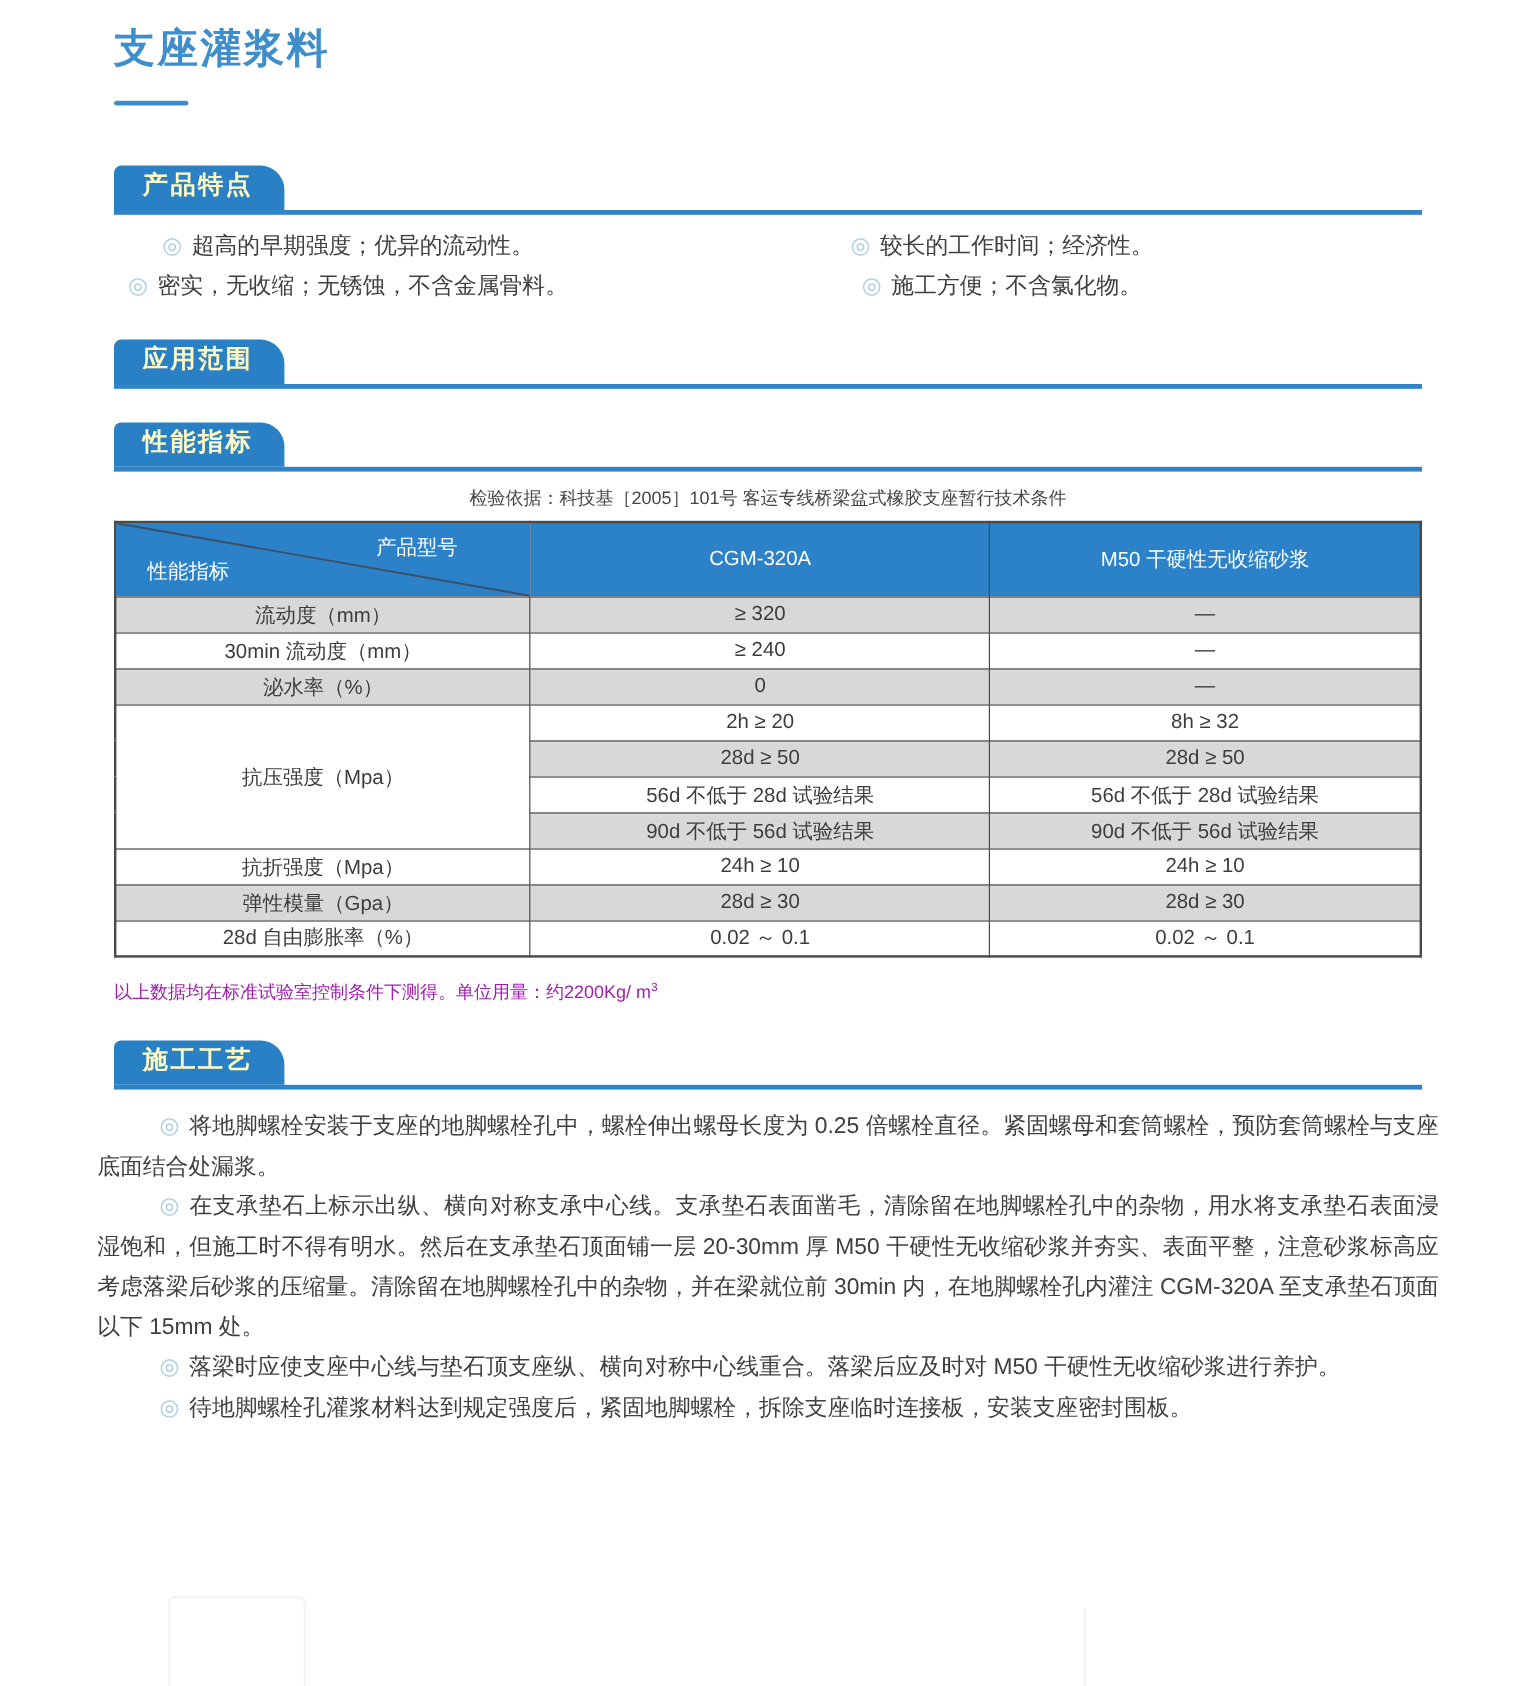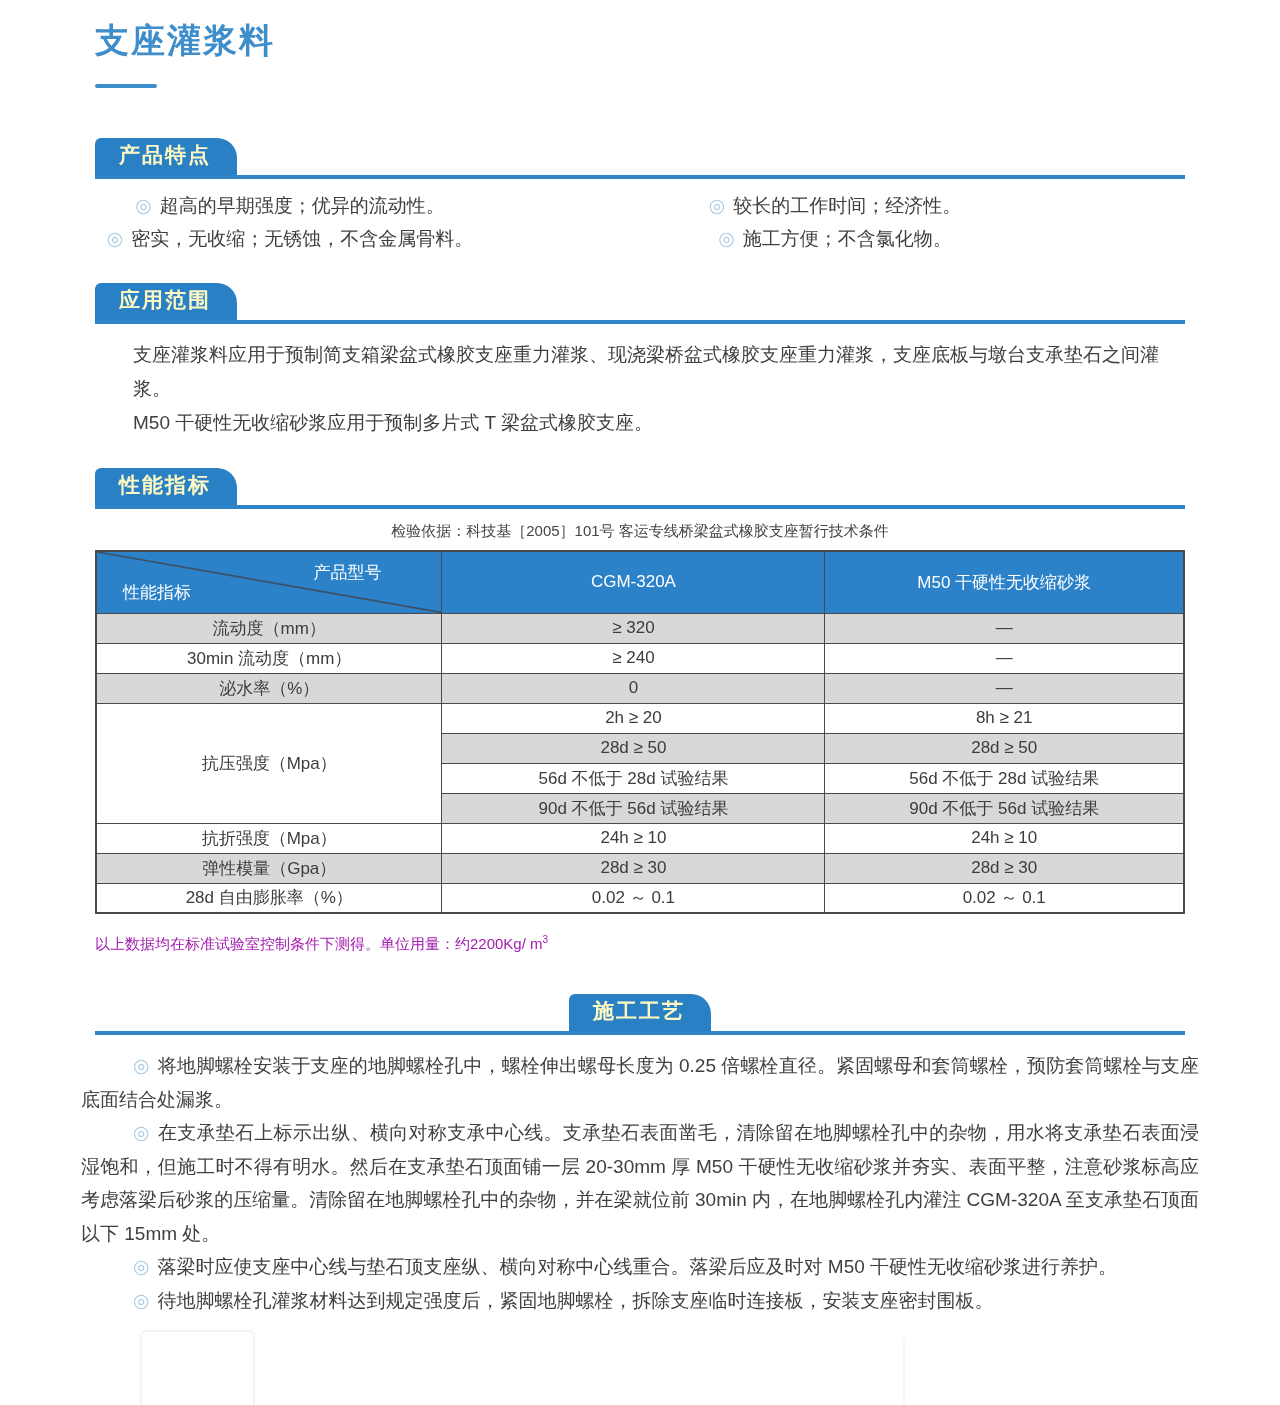--- a/index.html
+++ b/index.html
@@ -54,21 +54,21 @@
   th.corner { position:relative; width:31.8%; }
   th.col-cgm { width:35.2%; }
   th.col-m50 { width:33%; }
   th.corner svg.diag { position:absolute; left:0; top:0; width:100%; height:100%; display:block; }
   th.corner .c-top { position:absolute; top:9px; right:60px; }
   th.corner .c-bottom { position:absolute; bottom:9px; left:26px; }
   .footnote { margin-top:20px; font-size:15px; color:#a21caf; }
   .footnote sup { font-size:10px; }
 
   
-  .sec-head.construction { margin-top:40px;text-align:center; }
+  .sec-head.construction { margin-top:30px; }
   .cons-list { margin:14px -14px 0 -14px; }
   .cons-p { font-size:19px; line-height:33.5px; text-align:justify; text-indent:52px; }
 
   
   .wm { position:absolute; opacity:0.10; pointer-events:none; }
   .wm-bag { left:140px; top:1330px; width:115px; height:75px; border:2px solid #9a9a9a; border-bottom:none; border-radius:6px 6px 0 0; }
   .wm-line { left:903px; top:1340px; width:2px; height:65px; background:#9a9a9a; }
 </style>
 </head>
 <body>
@@ -83,24 +83,20 @@
   </div>
   <div class="feat-grid">
     <div class="feat"><span class="bullet">◎</span><span>超高的早期强度；优异的流动性。</span></div>
     <div class="feat"><span class="bullet">◎</span><span>较长的工作时间；经济性。</span></div>
     <div class="feat"><span class="bullet">◎</span><span>密实，无收缩；无锈蚀，不含金属骨料。</span></div>
     <div class="feat"><span class="bullet">◎</span><span>施工方便；不含氯化物。</span></div>
   </div>
 
   <div class="sec-head application">
     <span class="sec-badge">应用范围</span>
-  </div>
-  <div class="app-text">
-    <p>支座灌浆料应用于预制简支箱梁盆式橡胶支座重力灌浆、现浇梁桥盆式橡胶支座重力灌浆，支座底板与墩台支承垫石之间灌浆。</p>
-    <p>M50 干硬性无收缩砂浆应用于预制多片式 T 梁盆式橡胶支座。</p>
   </div>
 
   <div class="sec-head performance">
     <span class="sec-badge">性能指标</span>
   </div>
   <div class="test-basis">检验依据：科技基［2005］101号 客运专线桥梁盆式橡胶支座暂行技术条件</div>
 
   <table class="perf">
     <thead>
       <tr>
@@ -127,21 +123,21 @@
         <td>—</td>
       </tr>
       <tr>
         <td class="lbl">泌水率（%）</td>
         <td>0</td>
         <td>—</td>
       </tr>
       <tr>
         <td class="lbl" rowspan="4">抗压强度（Mpa）</td>
         <td>2h ≥ 20</td>
-        <td>8h ≥ 21</td>
+        <td>8h ≥ 32</td>
       </tr>
       <tr>
         <td>28d ≥ 50</td>
         <td>28d ≥ 50</td>
       </tr>
       <tr>
         <td>56d 不低于 28d 试验结果</td>
         <td>56d 不低于 28d 试验结果</td>
       </tr>
       <tr>

